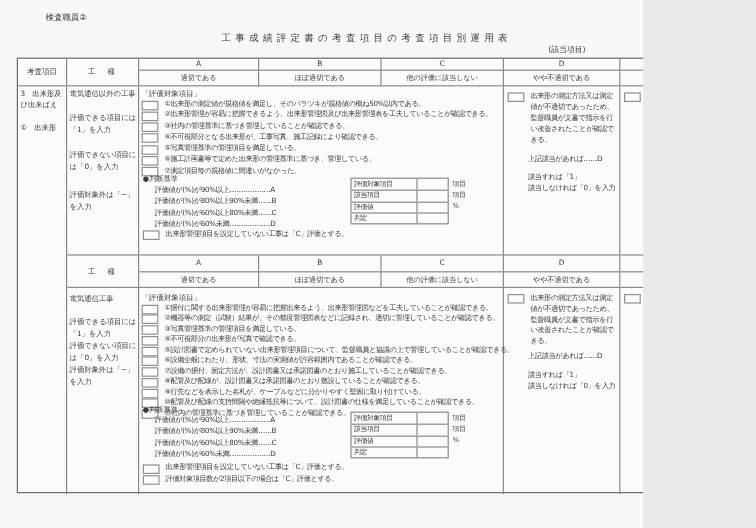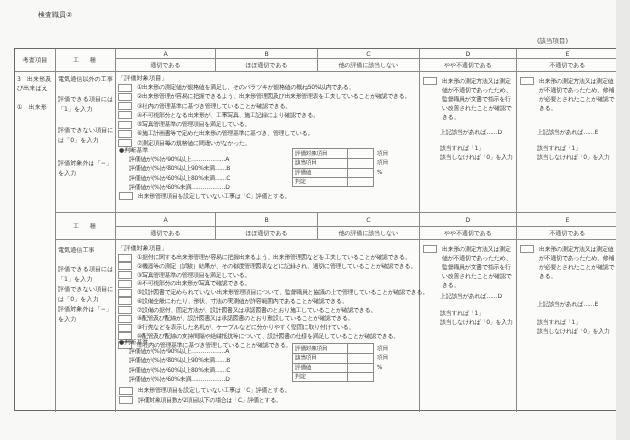--- a/index.html
+++ b/index.html
@@ -1,17 +1,17 @@
 <!DOCTYPE html>
 <html><head>
 <meta charset="utf-8">
 <style>
   :root{ --bc:#8a8a88; --tc:#3a3a3a; }
   html,body{ margin:0; padding:0; background:#e9e9e7; }
-  .sheet{ position:relative; width:616px; height:440px; background:#f8f8f6;
+  .sheet{ position:relative; width:536px; height:440px; background:#f8f8f6;
           font-family:"DejaVu Sans",sans-serif; color:var(--tc); overflow:hidden; }
   .corner-label{ position:absolute; left:38px; top:10px; font-size:7px; }
   .doc-title{ position:absolute; left:75px; right:0; top:26px; text-align:center;
               font-size:8px; letter-spacing:3.5px; white-space:nowrap; }
   .doc-sub{ position:absolute; right:48px; top:37px; font-size:6.5px; }
 
   .tbl{ position:absolute; left:14px; top:48px; width:603px; height:363px;
         border:1px solid #6a6a68; box-sizing:border-box; background:#fbfbf9; }
   .cell{ position:absolute; box-sizing:border-box; overflow:visible; }
   .br{ border-right:1px solid var(--bc); }
@@ -65,20 +65,21 @@
   .de-input{ line-height:9px; }
   .s1 .de-apply{ top:56px; } .s1 .de-input{ top:71px; }
   .s2.d-col .de-apply{ top:52px; } .s2.d-col .de-input{ top:68px; }
   .s2.e-col .de-apply{ top:60px; } .s2.e-col .de-input{ top:77px; }
 </style>
 </head>
 <body>
 
 <div class="sheet">
   <div class="corner-label">検査職員②</div>
+  <div class="doc-title">工事成績評定書の考査項目の考査項目別運用表</div>
   <div class="doc-sub">(該当項目)</div>
 
   <div class="tbl">
 
     <div class="cell ctr hmain br bb" style="left:0;top:0;width:41px;height:23px;letter-spacing:0;">考査項目</div>
     <div class="cell ctr hmain br bb" style="left:41px;top:0;width:60px;height:23px;">工　種</div>
     <div class="cell ctr hletter br bb" style="left:101px;top:0;width:100px;height:10px;">A</div>
     <div class="cell ctr hletter br bb" style="left:201px;top:0;width:102px;height:10px;">B</div>
     <div class="cell ctr hletter br bb" style="left:303px;top:0;width:102px;height:10px;">C</div>
     <div class="cell ctr hletter br bb" style="left:405px;top:0;width:97px;height:10px;">D</div>

